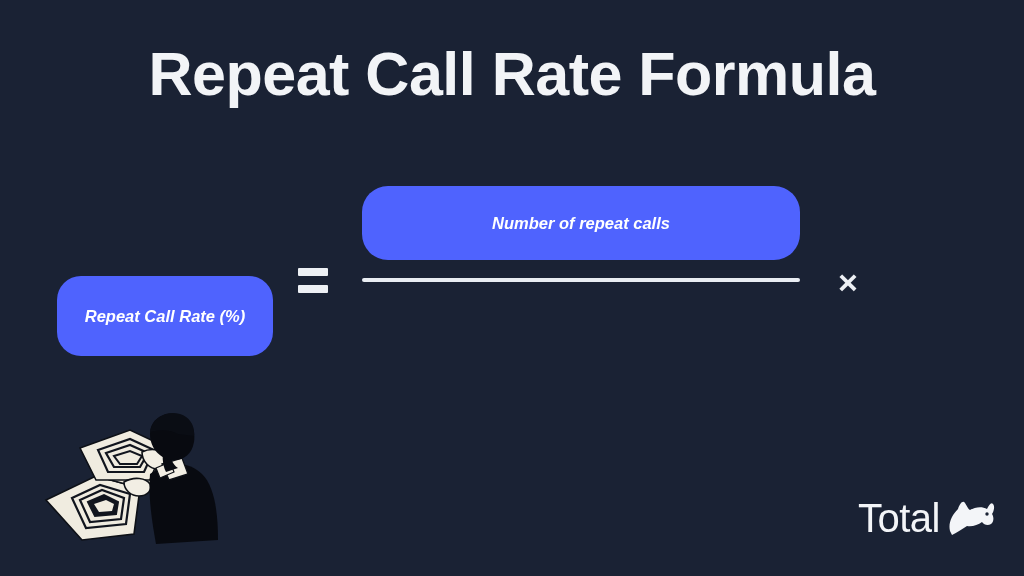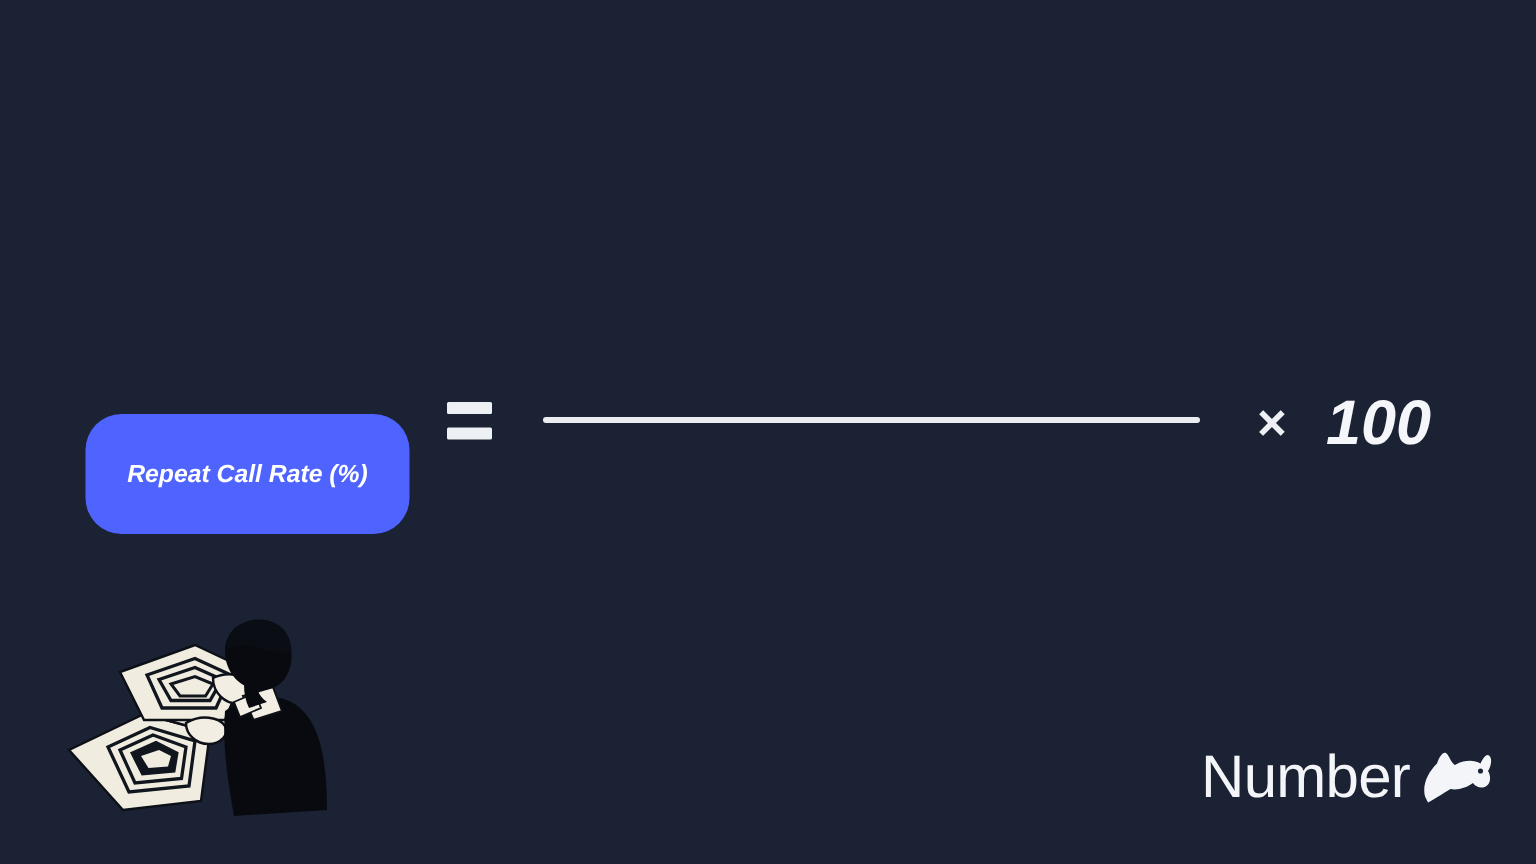--- a/index.html
+++ b/index.html
@@ -160,39 +160,42 @@
     letter-spacing: -0.5px;
     white-space: nowrap;
   }
   #brand-mark { display: block; }
 </style>
 </head>
 <body>
 
 <div id="canvas">
 
+  <div id="page-title">Repeat Call Rate Formula</div>
 
   <div id="formula">
 
     <div class="pill" id="pill-result">
       <span>Repeat Call Rate (%)</span>
     </div>
 
     <div id="equals-sign">
       <span></span>
       <span></span>
     </div>
 
+    <div class="pill" id="pill-numerator">
+      <span>Number of repeat calls</span>
+    </div>
 
     <div id="fraction-bar"></div>
 
 
     <div id="multiply-sign">×</div>
 
-    <div id="multiplier-value">100</div>
   </div>
 
   <div id="illustration">
     <svg width="190" height="135" viewBox="0 0 190 135" xmlns="http://www.w3.org/2000/svg">
 
       <g>
         <path d="M8 88 L58 64 L102 76 L96 122 L44 128 Z" fill="#f0ece0" stroke="#0d1016" stroke-width="1.6"></path>
         <path d="M58 64 L104 52 L140 68 L102 76 Z" fill="#efe9dc" stroke="#0d1016" stroke-width="1.6"></path>
         <path d="M34 86 L62 73 L92 82 L88 112 L48 116 Z" fill="none" stroke="#11151e" stroke-width="2.2"></path>
         <path d="M42 88 L64 78 L86 86 L83 107 L52 110 Z" fill="none" stroke="#11151e" stroke-width="2.2"></path>
@@ -219,21 +222,21 @@
       <path d="M118 56 L132 50 L136 60 L122 66 Z" fill="#f2eee4" stroke="#0d1016" stroke-width="1.2"></path>
 
       <path d="M132 34 C132 46, 134 52, 140 56 L128 60 C124 52, 124 42, 126 34 Z" fill="#080a10"></path>
       <path d="M112 22 C112 8, 124 0, 138 2 C152 4, 158 16, 156 30 C154 42, 146 48, 136 48
                C124 48, 112 38, 112 22 Z" fill="#080a10"></path>
       <path d="M112 20 C114 6, 128 -2, 142 2 C152 5, 157 14, 156 24 L140 22 C134 18, 122 17, 112 20 Z" fill="#0a0d14"></path>
     </svg>
   </div>
 
   <div id="brand">
-    <div id="brand-wordmark">Number</div>
+    <div id="brand-wordmark">Total</div>
     <svg id="brand-mark" width="54" height="42" viewBox="0 0 54 42" xmlns="http://www.w3.org/2000/svg">
       <path d="M6 34 C4 26, 8 18, 14 12 C16 6, 19 3, 21 6 C23 9, 24 12, 26 13
                C31 10, 38 9, 43 12 C45 8, 47 5, 49 7 C51 9, 50 14, 48 17
                C50 20, 50 25, 47 27 C44 29, 40 28, 38 25
                C34 28, 28 30, 23 29 C18 32, 12 36, 8 38 Z" fill="#f3f5f8"></path>
       <circle cx="43" cy="17" r="1.7" fill="#1a2234"></circle>
     </svg>
   </div>
 
 </div>

